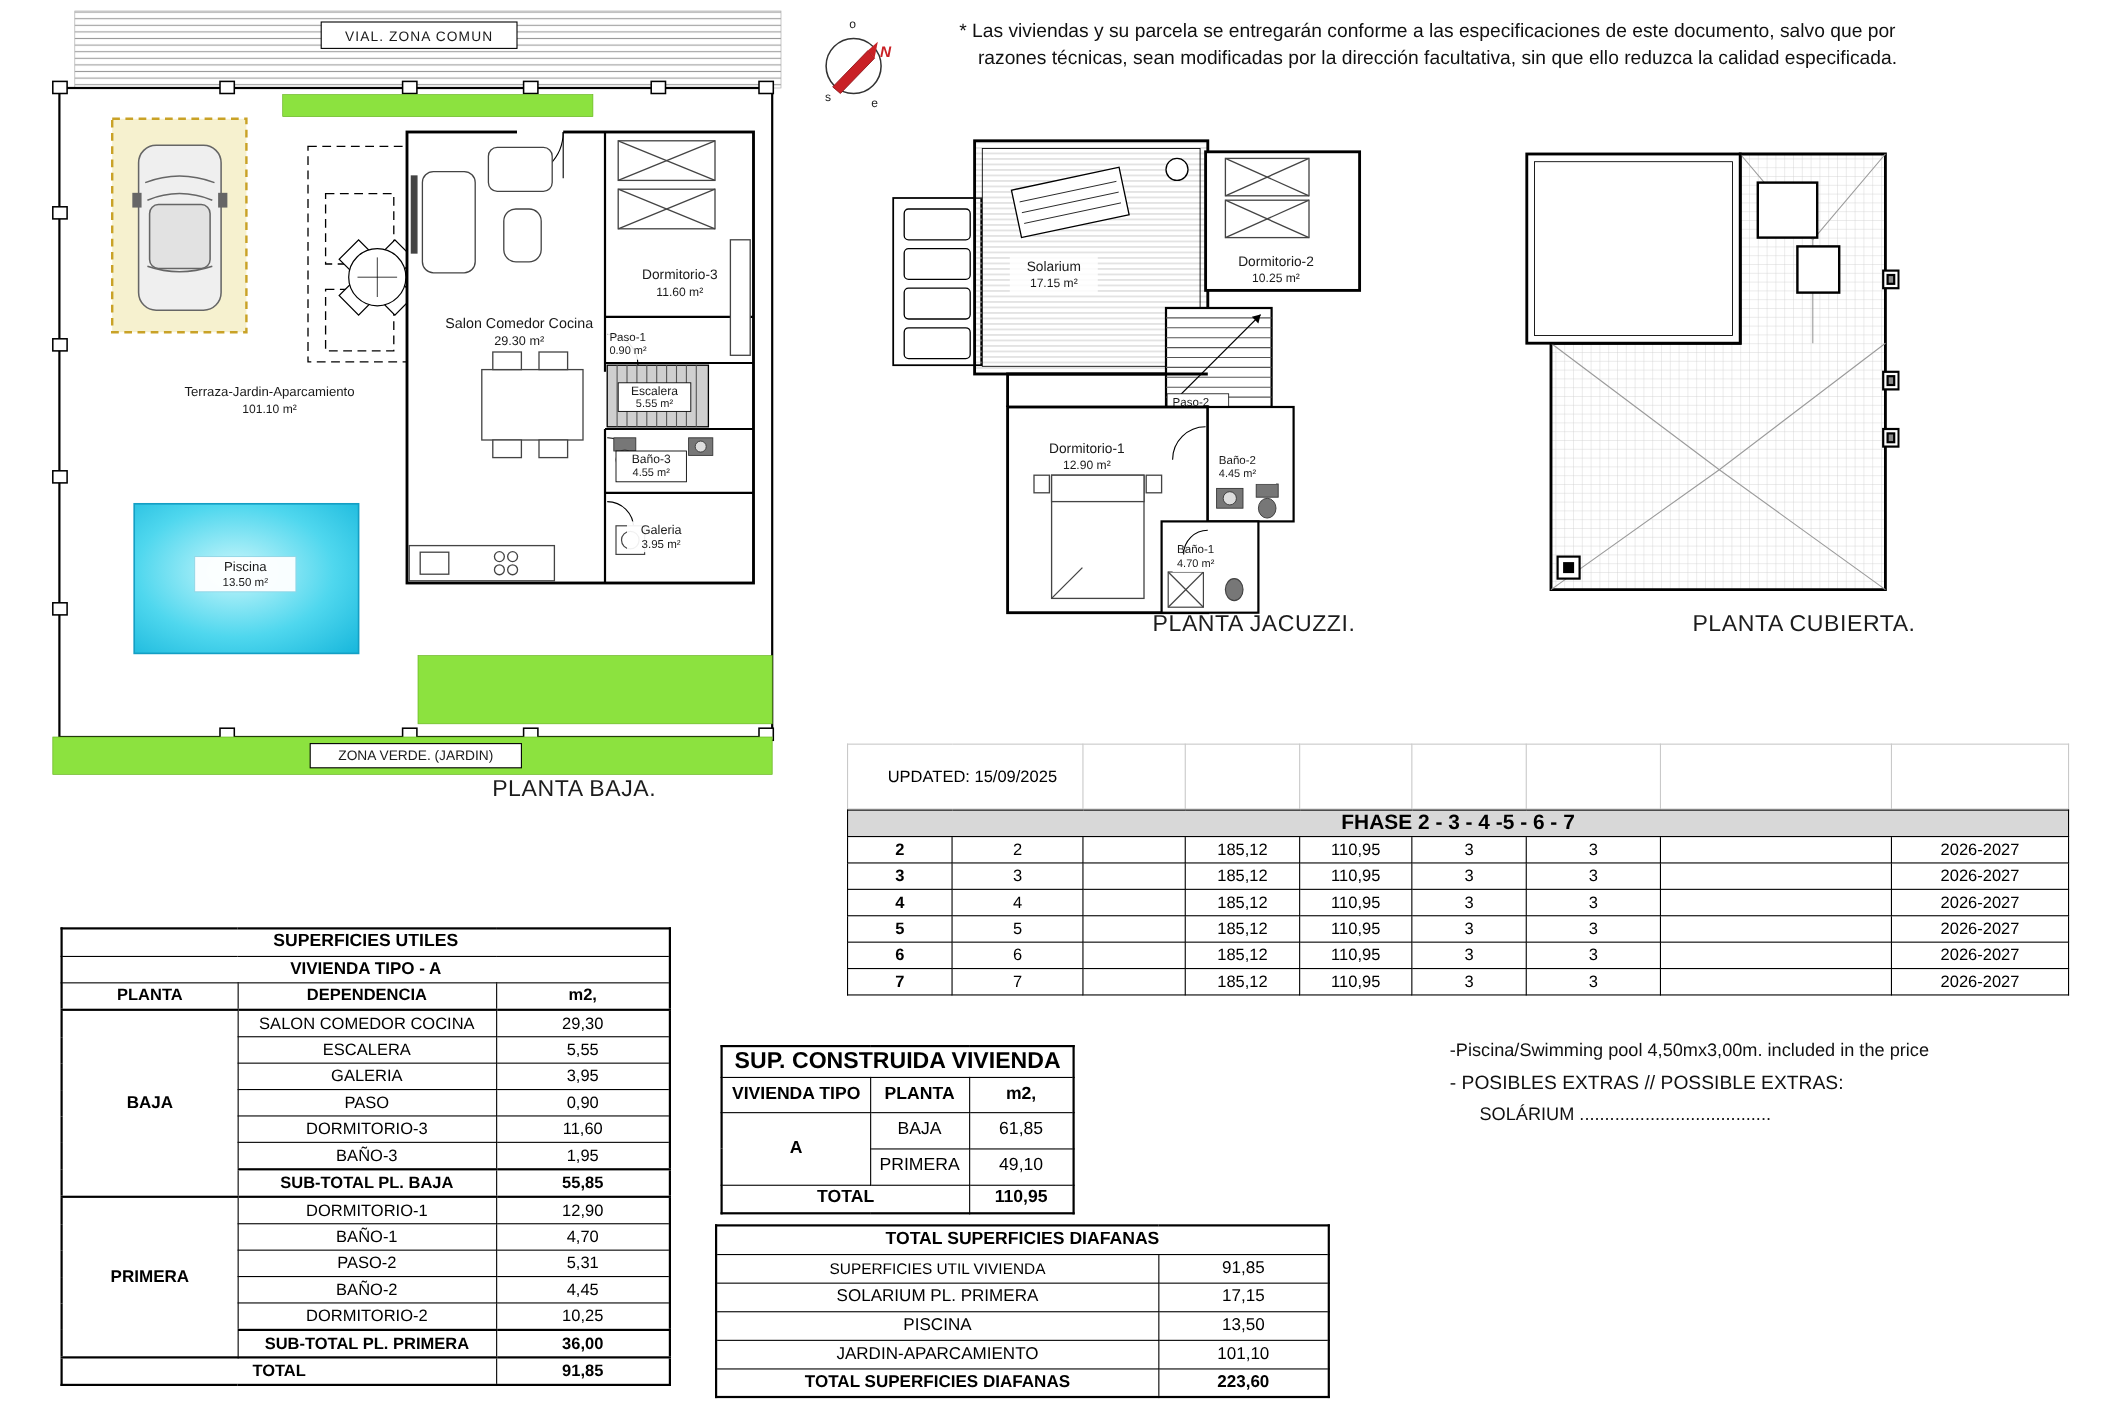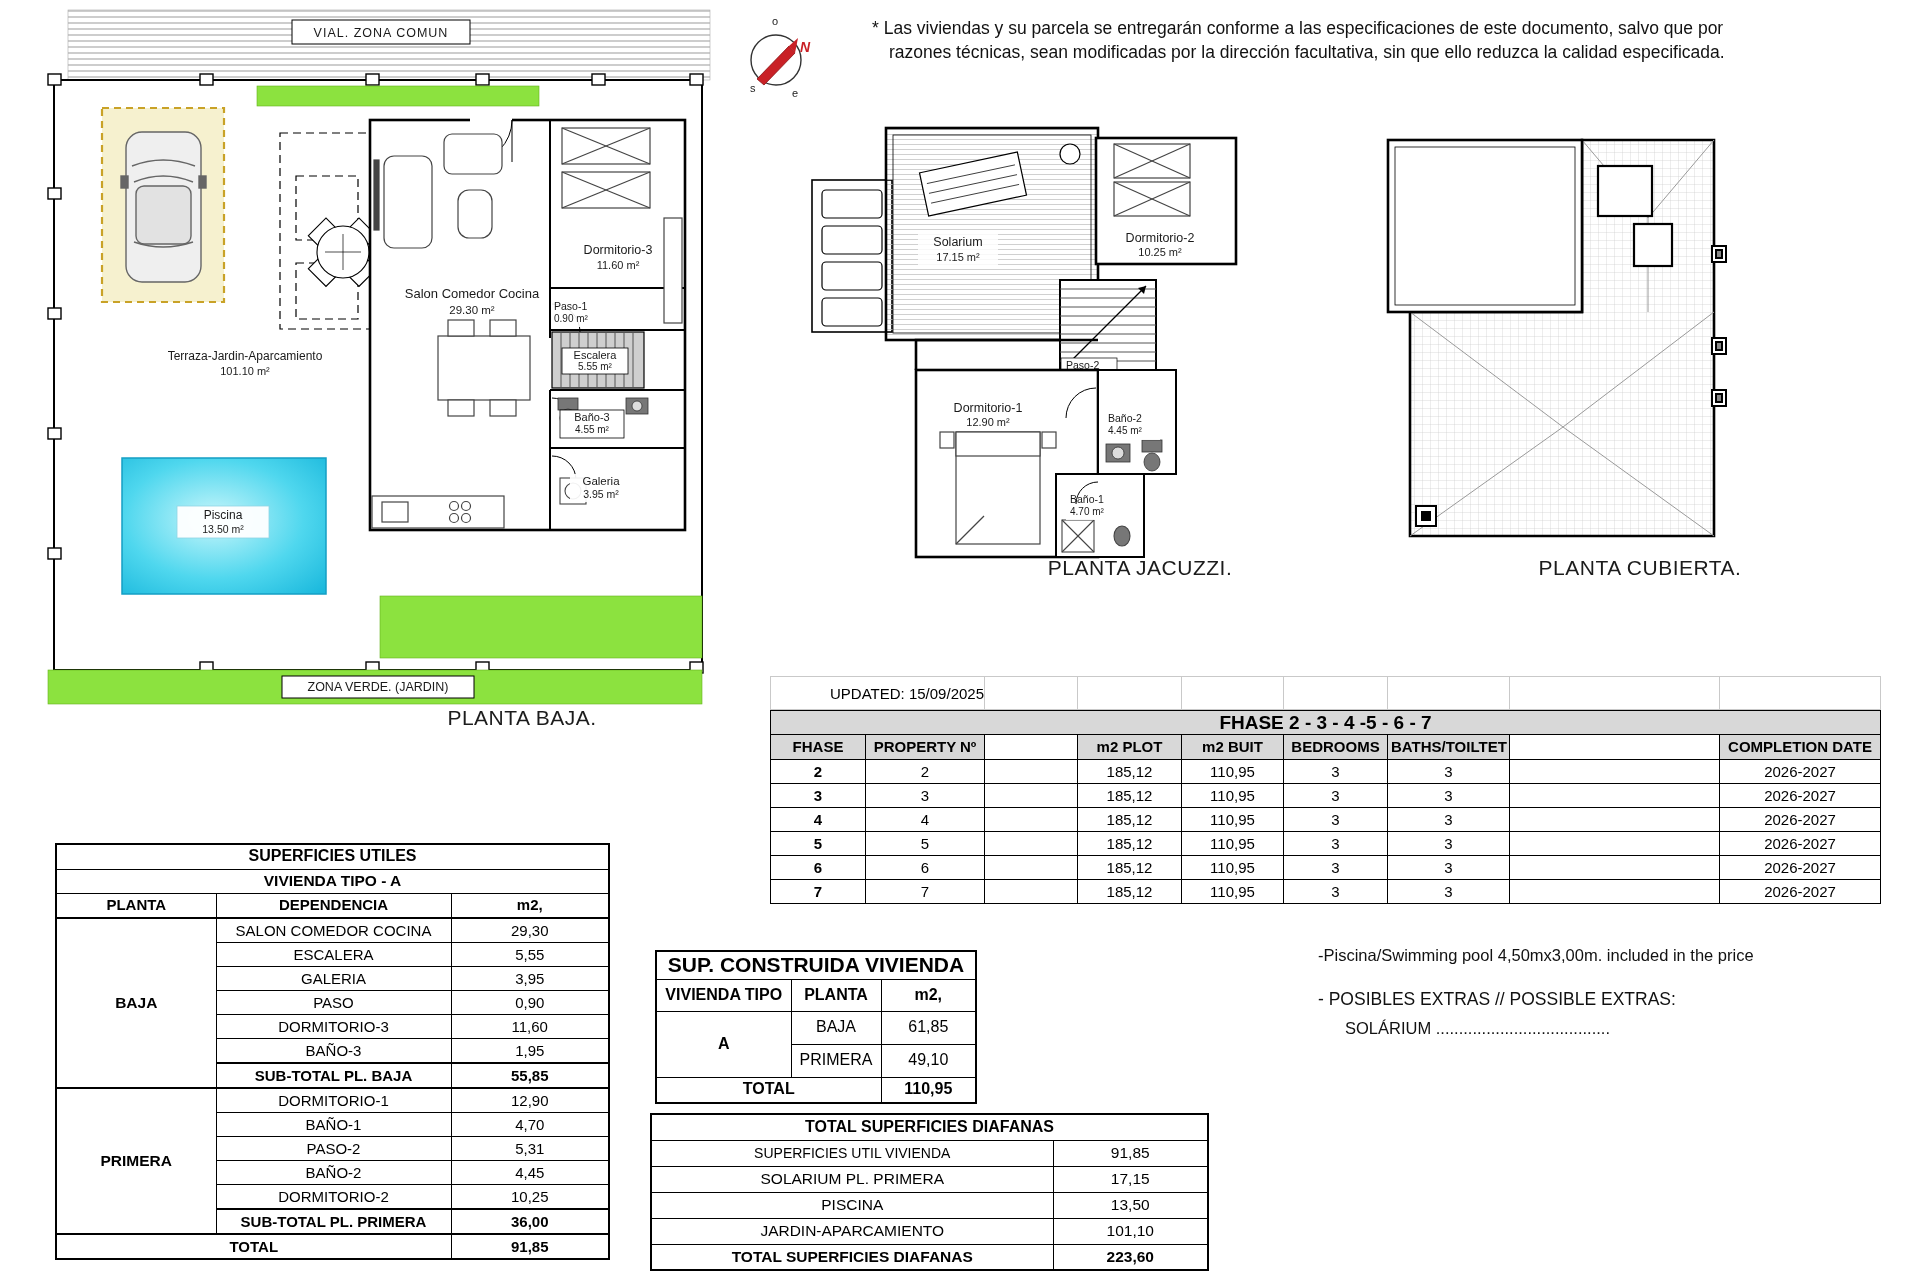--- a/index.html
+++ b/index.html
@@ -4,33 +4,33 @@
 <style>
   html,body{margin:0;padding:0;background:#e8e8e8;}
   .canvas{position:relative;width:1920px;height:1280px;background:#ffffff;overflow:hidden;
           font-family:"Liberation Sans",sans-serif;color:#000;}
   .abs{position:absolute;}
   
   .disclaimer{left:872px;top:16px;width:980px;font-size:17.5px;line-height:1.38;color:#111;}
   .disclaimer .l2{padding-left:17px;}
   .plan-caption{font-size:21px;letter-spacing:0.5px;color:#1c1c1c;text-align:center;width:260px;}
   .notes{left:1318px;top:946px;width:500px;font-size:16.5px;color:#111;}
-  .notes .n1{margin-bottom:24px;}
+  .notes .n1{margin-bottom:9px;}
   .notes .n2{font-size:17.5px;margin-bottom:7px;}
   .notes .ind{padding-left:27px;line-height:1.35;}
   
   table.tbl{border-collapse:collapse;table-layout:fixed;}
   table.tbl td{border:1.3px solid #000;text-align:center;font-size:15px;padding:0 3px;
                white-space:nowrap;overflow:hidden;height:23px;line-height:1.05;}
   td.nb{border:none;background:#fff;}
   td.grey{background:#d8d8d8;}
   .b{font-weight:bold;}
   td.lft{text-align:left;padding-left:7px;}
   table.lite{border-collapse:collapse;table-layout:fixed;}
-  table.lite td{border:1px solid #c9c9c9;height:32px;font-size:15px;padding:0;text-align:right;}
+  table.lite td{border:1px solid #c9c9c9;height:32px;font-size:15px;padding:13px;}
   .thick-top{border-top:2.4px solid #000 !important;}
   table.outer2{border:2.4px solid #000;}
   
   .cadtext{font-family:"Liberation Sans",sans-serif;fill:#1a1a1a;}
 </style>
 </head>
 <body>
 
 <div class="canvas">
 
@@ -388,31 +388,20 @@
           <col style="width:102px">
           <col style="width:104px">
           <col style="width:122px">
           <col style="width:210px">
           <col style="width:161px">
         </colgroup>
       <tbody>
           <tr style="height:14px">
         <td colspan="9" class="grey b lft" style="font-size:19px;border:1.6px solid #000">FHASE  2 - 3 - 4 -5 - 6 - 7</td>
       </tr>
-      <tr style="height:25px">
-        <td class="grey b">FHASE</td>
-        <td class="grey b">PROPERTY Nº</td>
-        <td class="nb"></td>
-        <td class="grey b">m2 PLOT</td>
-        <td class="grey b">m2 BUIT</td>
-        <td class="grey b">BEDROOMS</td>
-        <td class="grey b">BATHS/TOILTET</td>
-        <td class="nb"></td>
-        <td class="grey b">COMPLETION DATE</td>
-      </tr>
       <tr>
         <td class="b">2</td>
             <td>2</td>
             <td class="nb"></td>
         <td>185,12</td>
             <td>110,95</td>
             <td>3</td>
         <td>3</td>
             <td class="nb"></td>
             <td>2026-2027</td>

